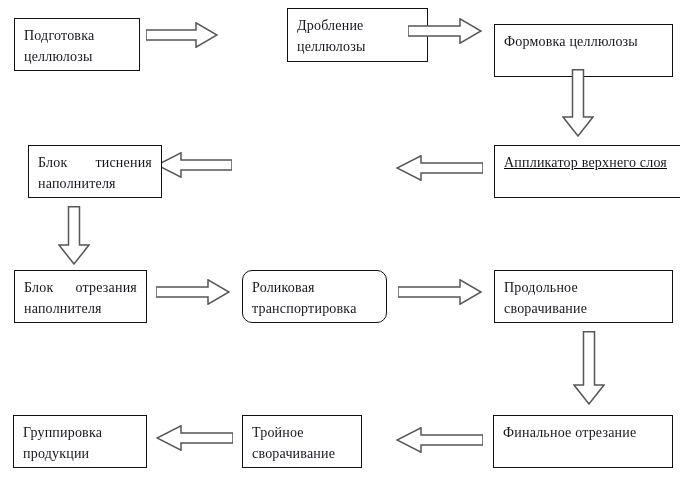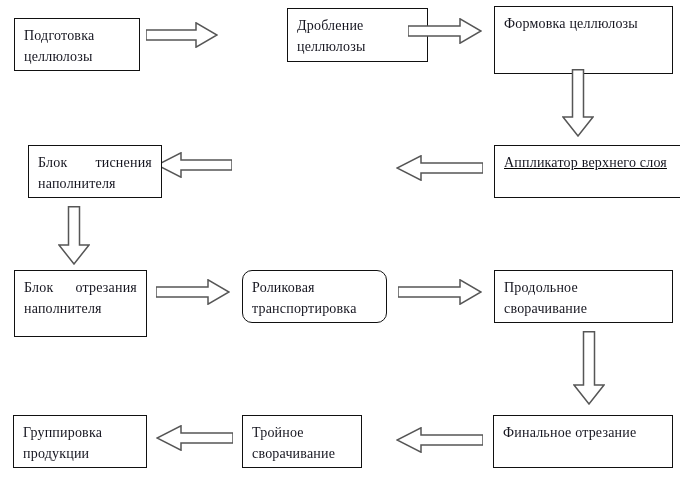--- a/index.html
+++ b/index.html
@@ -55,21 +55,21 @@
   </svg>
 
   <div class="node" style="left:242px; top:8px; width:141px; height:54px;margin-left:45px;">
     <span class="label">Дробление целлюлозы</span>
   </div>
 
   <svg class="arrow" style="left:408px; top:18px;" width="74" height="26">
     <polygon points="0,8 52,8 52,0.8 73,13 52,25.2 52,18 0,18"></polygon>
   </svg>
 
-  <div class="node" style="left:494px; top:6px; width:179px; height:68px;">
+  <div class="node" style="left:494px; top:24px; width:179px; height:53px;">
     <span class="label">Формовка целлюлозы</span>
   </div>
 
   <svg class="arrow" style="left:562px; top:69px;" width="32" height="68">
     <polygon points="10.5,0.8 21.5,0.8 21.5,48 31,48 16,67 1,48 10.5,48"></polygon>
   </svg>
 
   <div class="node" style="left:494px; top:145px; width:188px; height:53px;text-decoration:underline;">
     <span class="label">Аппликатор верхнего слоя</span>
   </div>
@@ -84,21 +84,21 @@
   </svg>
 
   <div class="node" style="left:28px; top:145px; width:134px; height:53px;">
     <span class="label">Блок тиснения наполнителя</span>
   </div>
 
   <svg class="arrow" style="left:58px; top:206px;" width="32" height="59">
     <polygon points="10.5,0.8 21.5,0.8 21.5,39 31,39 16,58 1,39 10.5,39"></polygon>
   </svg>
 
-  <div class="node" style="left:14px; top:270px; width:133px; height:67px;">
+  <div class="node" style="left:14px; top:270px; width:133px; height:53px;">
     <span class="label">Блок отрезания наполнителя</span>
   </div>
 
   <svg class="arrow" style="left:156px; top:279px;" width="74" height="26">
     <polygon points="0,8 52,8 52,0.8 73,13 52,25.2 52,18 0,18"></polygon>
   </svg>
 
   <div class="node" style="left:242px; top:270px; width:145px; height:53px;border-radius:10px;">
     <span class="label">Роликовая транспортировка</span>
   </div>

